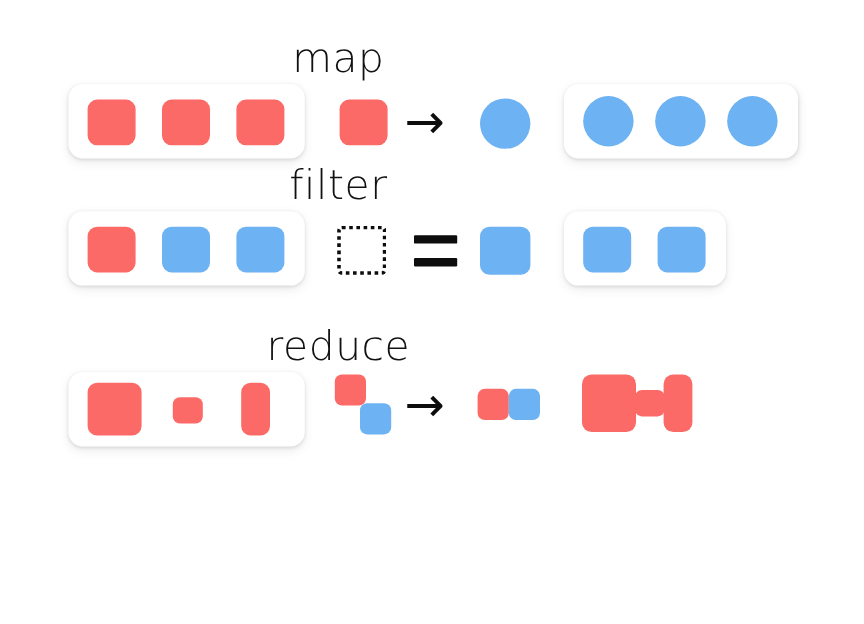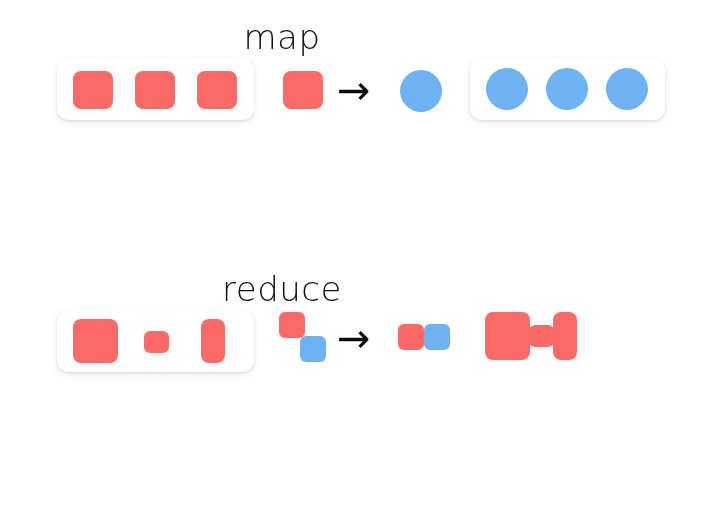--- a/index.html
+++ b/index.html
@@ -105,21 +105,21 @@
   
   .blob { position: absolute; }
   .blob .seg { position: absolute; border-radius: 8px; }
   .blob .seg.mid { border-radius: 6px; }
 </style>
 </head>
 <body>
 
 <div id="diagram">
 
-  <div class="row" style="top:0;height:140px;">
+  <div class="row" style="top:12px;height:140px;">
 
     <div class="row-label op-centred" style="top:20px;">map</div>
 
     <div class="array-box" style="left:57px; top:58px; width:197px; height:62px;">
       <div class="sq" style="left:16px; top:13px; width:40px; height:38px; background:#FC6A67;"></div>
       <div class="sq" style="left:78px; top:13px; width:40px; height:38px; background:#FC6A67;"></div>
       <div class="sq" style="left:140px; top:13px; width:40px; height:38px; background:#FC6A67;"></div>
     </div>
 
     <div>
@@ -128,20 +128,44 @@
       <div class="circle" style="left:400px; top:70px; width:42px; height:42px; background:#6DB2F2;"></div>
     </div>
 
     <div class="array-box" style="left:470px; top:58px; width:195px; height:62px;">
       <div class="circle" style="left:16px; top:10px; width:42px; height:42px; background:#6DB2F2;"></div>
       <div class="circle" style="left:76px; top:10px; width:42px; height:42px; background:#6DB2F2;"></div>
       <div class="circle" style="left:136px; top:10px; width:42px; height:42px; background:#6DB2F2;"></div>
     </div>
   </div>
 
+  <div class="row" style="top:118px;height:130px;">
+
+    <div class="row-label op-centred" style="top:20px;">filter</div>
+
+    <div class="array-box" style="left:57px; top:58px; width:197px; height:62px;">
+      <div class="sq" style="left:16px; top:13px; width:40px; height:38px; background:#FC6A67;"></div>
+      <div class="sq" style="left:78px; top:13px; width:40px; height:38px; background:#6DB2F2;"></div>
+      <div class="sq" style="left:140px; top:13px; width:40px; height:38px; background:#6DB2F2;"></div>
+    </div>
+
+    <div>
+      <div class="ghost" style="left:281px; top:70px; width:41px; height:41px;"></div>
+      <div class="equals" style="left:345px; top:78px; width:36px; height:26px;">
+        <i class="top"></i>
+          <i class="bottom"></i>
+      </div>
+      <div class="sq" style="left:400px; top:71px; width:42px; height:40px; background:#6DB2F2;"></div>
+    </div>
+
+    <div class="array-box" style="left:470px; top:58px; width:135px; height:62px;">
+      <div class="sq" style="left:16px; top:13px; width:40px; height:38px; background:#6DB2F2;"></div>
+      <div class="sq" style="left:78px; top:13px; width:40px; height:38px; background:#6DB2F2;"></div>
+    </div>
+  </div>
 
   <div class="row" style="top:252px;height:135px;">
 
     <div class="row-label op-centred" style="top:20px;">reduce</div>
 
     <div class="array-box" style="left:57px; top:58px; width:197px; height:62px;">
       <div class="sq" style="left:16px; top:9px; width:45px; height:44px; background:#FC6A67;"></div>
       <div class="sq small" style="left:87px; top:21px; width:25px; height:22px; background:#FC6A67;"></div>
       <div class="sq" style="left:144px; top:9px; width:24px; height:44px; background:#FC6A67;"></div>
     </div>

